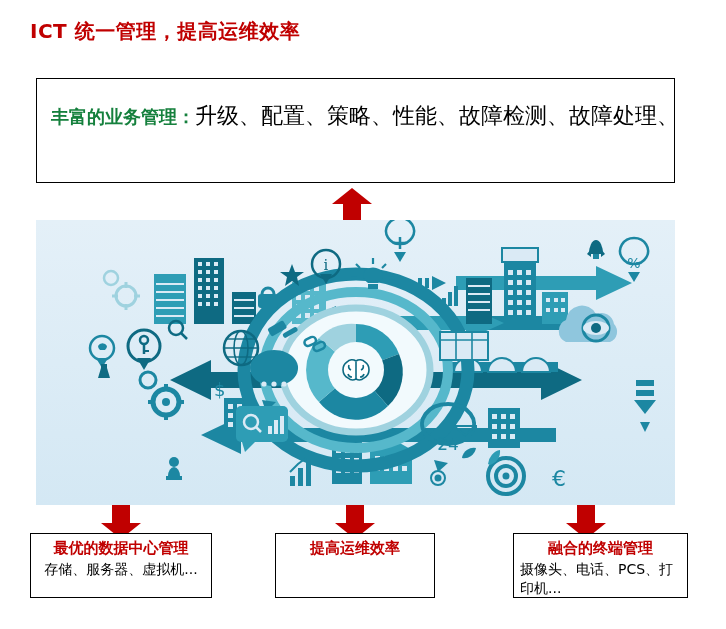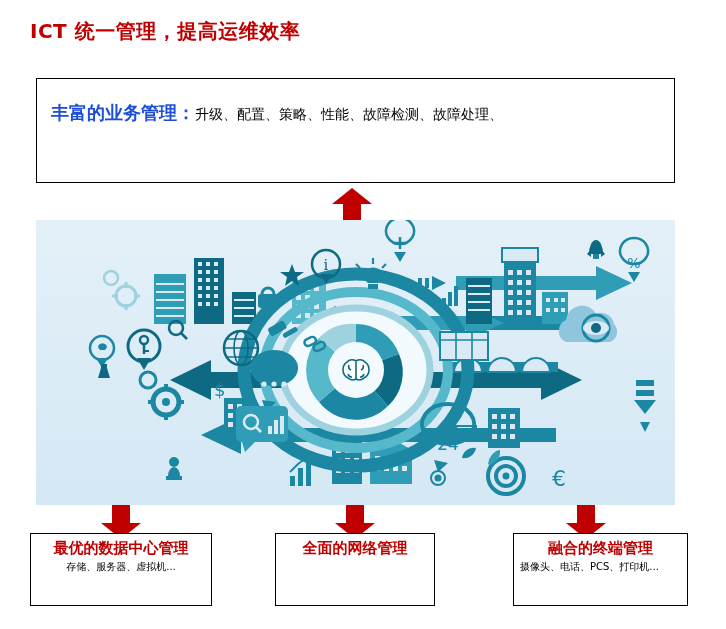--- a/index.html
+++ b/index.html
@@ -32,27 +32,27 @@
   }
   .top-line{
     position:absolute;left:14px;
     font-size:17px;color:#000000;
     white-space:nowrap;
     font-family:"DejaVu Sans Mono","Liberation Mono",monospace;
   }
   .top-line.l1{top:22px;}
   .top-line.l2{top:63px;}
   .top-head{
-    color:#1d4ed8;font-weight:bold;
+    color:#15803d;font-weight:bold;
     font-family:"DejaVu Sans","Liberation Sans",sans-serif;
     font-size:18px;
   }
   .top-body{
     font-family:"DejaVu Sans","Liberation Sans",sans-serif;
-    font-size:14px;
+    font-size:22px;
   }
 
   
   .arrow-up{
     position:absolute;
     width:40px;height:34px;
   }
   .arrow-down{
     position:absolute;
     width:40px;height:34px;
@@ -62,36 +62,36 @@
   .figure{
     position:absolute;left:36px;top:220px;
     width:639px;height:285px;
     background:#daeaf5;
     overflow:hidden;
   }
   .figure svg{display:block;}
 
   
   .bot-box{
-    position:absolute;top:533px;height:73px;
+    position:absolute;top:533px;height:65px;
     border:1.5px solid #000000;
     background:#ffffff;
     box-sizing:border-box;
   }
   .bot-box.b1{left:30px;width:182px;}
   .bot-box.b2{left:275px;width:160px;}
   .bot-box.b3{left:500px;width:175px;margin-left:13px;}
   .bot-title{
     color:#C00000;font-weight:bold;font-size:15px;
     text-align:center;margin-top:5px;
     font-family:"DejaVu Sans","Liberation Sans",sans-serif;
     line-height:1.25;
   }
   .bot-desc{
-    color:#000000;font-size:10px;
+    color:#000000;font-size:14px;
     text-align:left;margin:2px 6px 0 6px;
     line-height:1.35;
     font-family:"DejaVu Sans","Liberation Sans",sans-serif;
   }
   .bot-box.b1 .bot-desc{text-align:center;}
 </style>
 </head>
 <body>
 
 <div class="slide">
@@ -557,21 +557,21 @@
       <polygon points="11,0 29,0 29,18 40,18 20,34 0,18 11,18" fill="#C00000"></polygon>
     </svg>
   </div>
 
   <div class="bot-box b1">
     <div class="bot-title">最优的数据中心管理</div>
     <div class="bot-desc">存储、服务器、虚拟机...</div>
   </div>
 
   <div class="bot-box b2">
-    <div class="bot-title">全面的网络管理</div>
+    <div class="bot-title">提高运维效率</div>
   </div>
 
   <div class="bot-box b3">
     <div class="bot-title">融合的终端管理</div>
     <div class="bot-desc">摄像头、电话、PCS、打印机...</div>
   </div>
 
 </div>
 
 </body></html>

